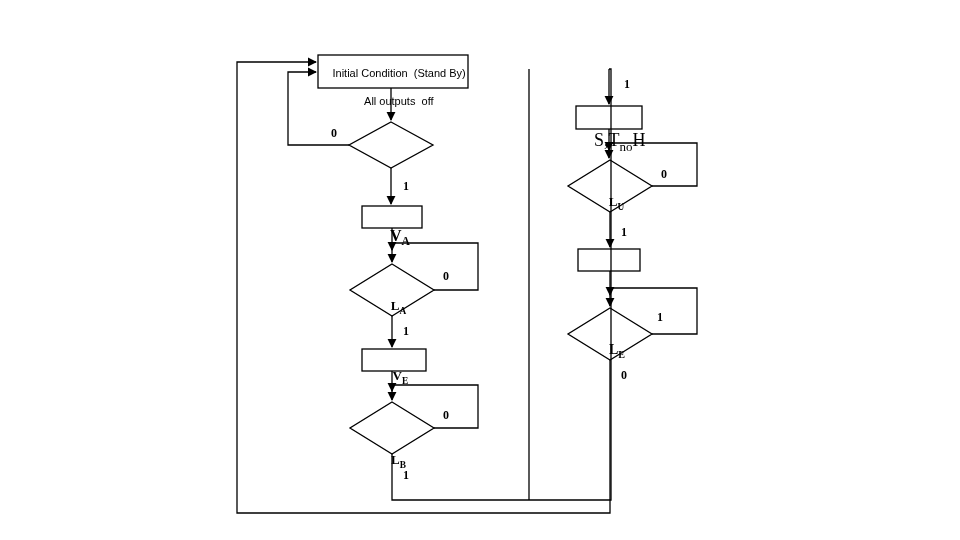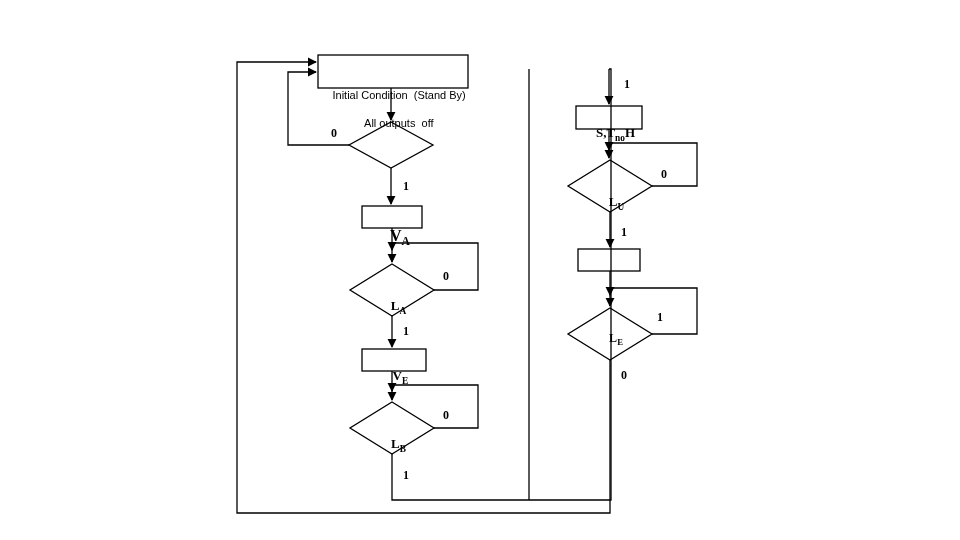--- a/index.html
+++ b/index.html
@@ -59,52 +59,52 @@
       <path d="M 652 186 L 697 186 L 697 143 L 609 143 L 609 150" marker-end="url(#arrow)"></path>
 
       <path d="M 652 334 L 697 334 L 697 288 L 610 288 L 610 295" marker-end="url(#arrow)"></path>
 
       <path d="M 610 360 L 610 513 L 237 513 L 237 62 L 316 62" marker-end="url(#arrow)"></path>
 
       <path d="M 529 500 L 529 69 L 529 69"></path>
     </g>
   </svg>
 
-  <div class="node-label" style="left:318px;top:74px;width:150px;font-size:11px;line-height:14px;">
+  <div class="node-label" style="left:318px;top:52px;width:150px;font-size:11px;line-height:14px;">
     <span>Initial Condition  (Stand By)</span><br>
     <span>All outputs  off</span>
   </div>
 
 
   <div class="node-label" style="left:362px;top:209px;width:60px;font-size:16px;font-family:'Liberation Serif',serif;font-weight:bold;">
     <span>V</span><span class="sub">A</span>
   </div>
 
   <div class="node-label" style="left:350px;top:282px;width:84px;font-size:13px;font-family:'Liberation Serif',serif;font-weight:bold;">
     <span>L</span><span class="sub">A</span>
   </div>
 
   <div class="node-label" style="left:362px;top:352px;width:64px;font-size:13px;font-family:'Liberation Serif',serif;font-weight:bold;">
     <span>V</span><span class="sub">E</span>
   </div>
 
-  <div class="node-label" style="left:350px;top:420px;width:84px;font-size:13px;font-family:'Liberation Serif',serif;font-weight:bold;">
+  <div class="node-label" style="left:350px;top:436px;width:84px;font-size:13px;font-family:'Liberation Serif',serif;font-weight:bold;">
     <span>L</span><span class="sub">B</span>
   </div>
 
-  <div class="node-label" style="left:576px;top:109px;width:66px;font-size:13px;font-family:'Liberation Serif',serif;font-weight:bold;">
+  <div class="node-label" style="left:576px;top:109px;width:66px;font-size:18px;font-family:'Liberation Serif',serif;font-weight:normal;">
     <span>S,T</span><span class="sub">no</span><span>H</span>
   </div>
 
   <div class="node-label" style="left:568px;top:178px;width:84px;font-size:13px;font-family:'Liberation Serif',serif;font-weight:bold;text-align:center;">
     <span>L</span><span class="sub">U</span>
   </div>
 
 
-  <div class="node-label" style="left:568px;top:316px;width:84px;font-size:12px;font-family:'Liberation Serif',serif;font-weight:bold;">
+  <div class="node-label" style="left:568px;top:326px;width:84px;font-size:14px;font-family:'Liberation Serif',serif;font-weight:bold;">
     <span>L</span><span class="sub">E</span>
   </div>
 
   <div class="edge-label" style="left:331px;top:126px;">0</div>
   <div class="edge-label" style="left:403px;top:179px;">1</div>
   <div class="edge-label" style="left:443px;top:269px;">0</div>
   <div class="edge-label" style="left:403px;top:324px;">1</div>
   <div class="edge-label" style="left:443px;top:408px;">0</div>
   <div class="edge-label" style="left:403px;top:468px;">1</div>
   <div class="edge-label" style="left:624px;top:77px;">1</div>

